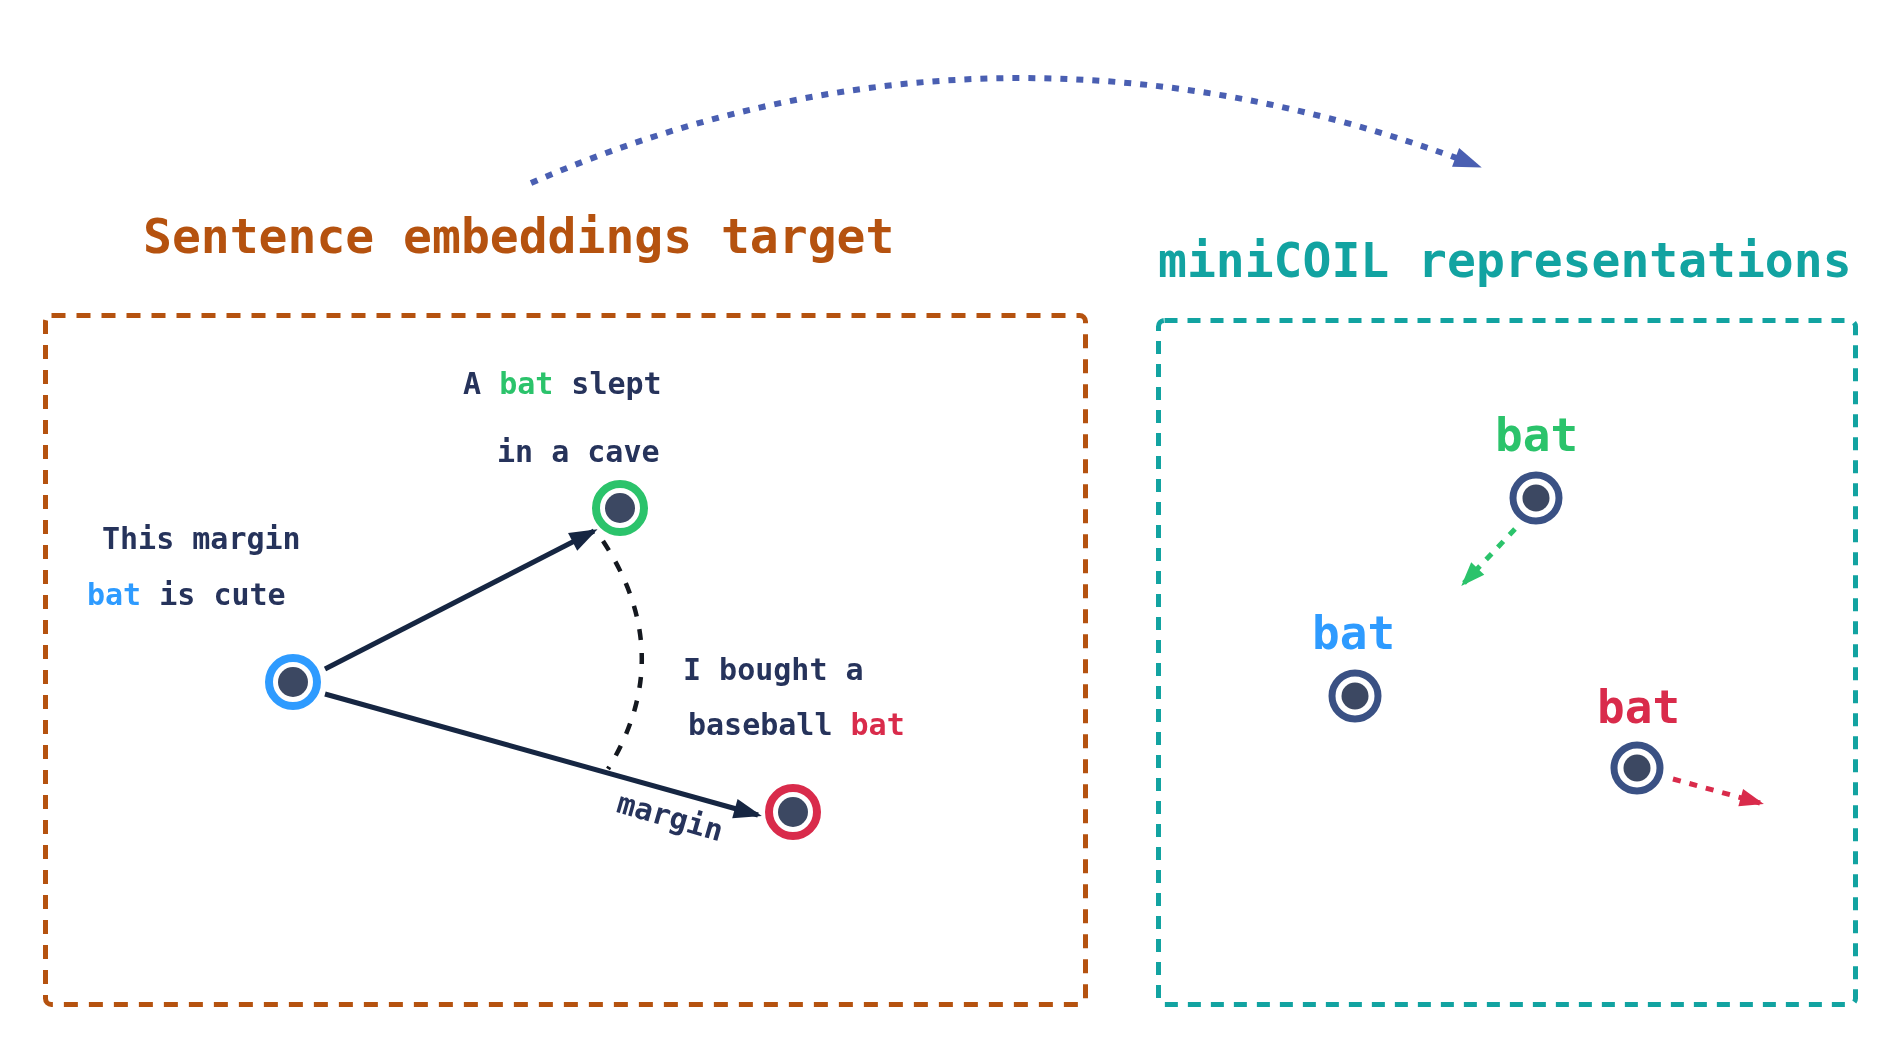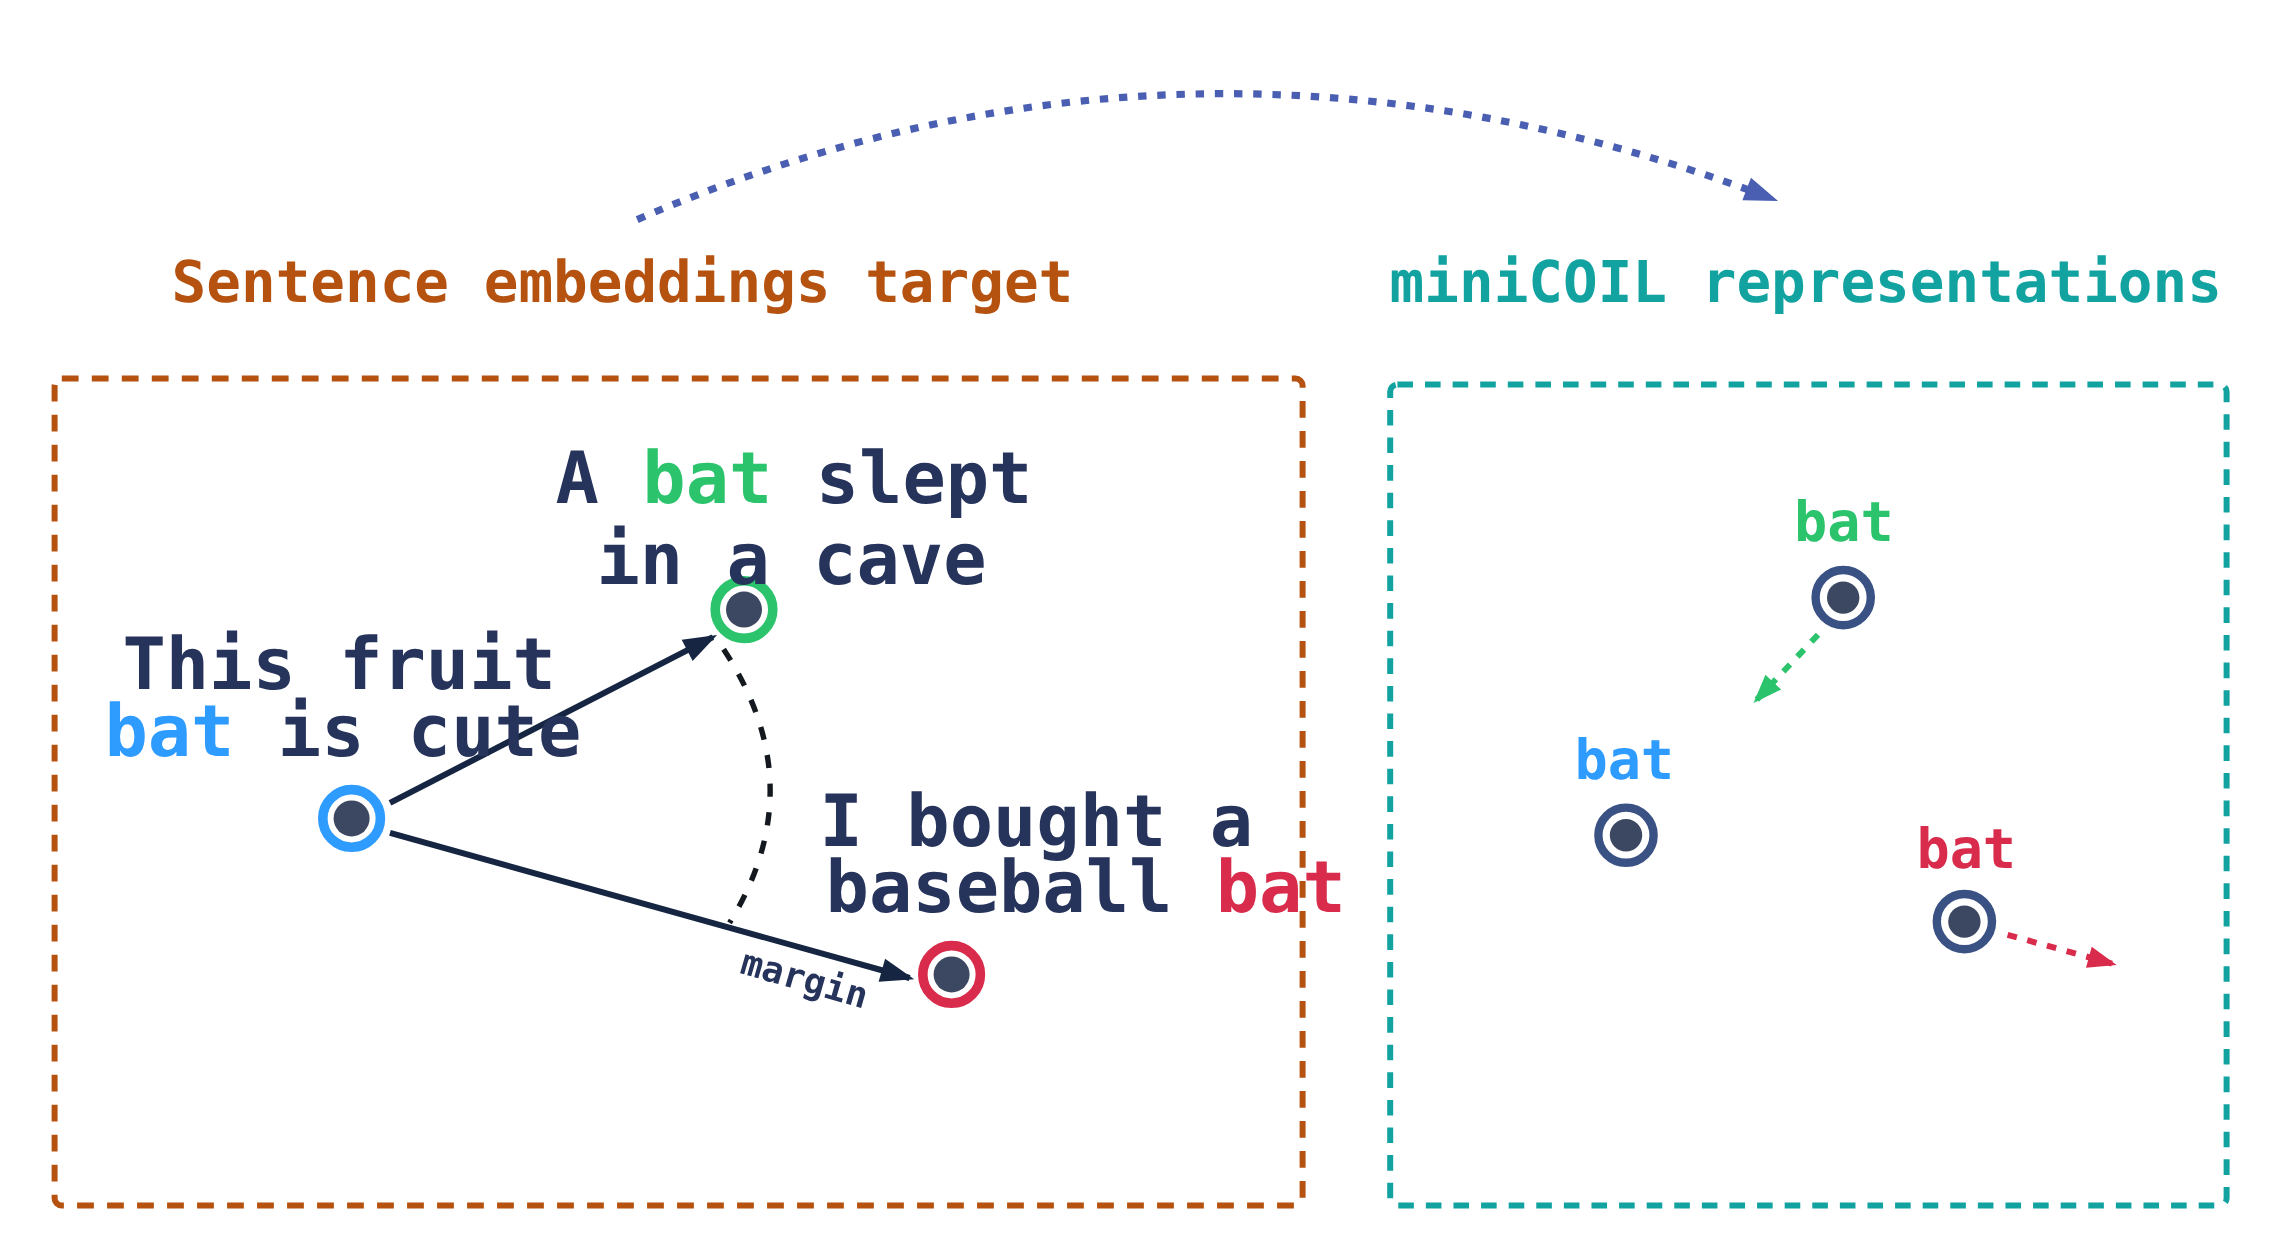--- a/index.html
+++ b/index.html
@@ -13,33 +13,33 @@
   }
   svg.layer{position:absolute;left:0;top:0;width:1899px;height:1043px;}
   .txt{
     position:absolute;
     font-weight:bold;
     line-height:1;
     white-space:pre;
     color:var(--c-navy_text);
   }
   .title{font-size:48px;}
-  .sentence{font-size:60px;}
+  .sentence{font-size:30px;}
   .pt-label{font-size:46px;}
   .margin-label{
     font-size:30px;
     transform:rotate(16deg);
     transform-origin:center;
     color:var(--c-navy_text);
   }
   .w-green{color:var(--c-green);}
   .w-blue{color:var(--c-blue);}
   .w-red{color:var(--c-red);}
   .t-orange{color:var(--c-orange);}
-  .t-teal{color:var(--c-teal);}
+  .t-teal{color:var(--c-teal);margin-top:24px;}
 </style>
 </head>
 <body>
 
 <div class="canvas">
 
   <svg class="layer" viewBox="0 0 1899 1043">
     <defs>
       <marker id="head-navy" markerUnits="userSpaceOnUse" markerWidth="32" markerHeight="26" refX="26" refY="13" orient="auto">
         <path d="M2,3 L30,13 L2,23 Z" style="fill:var(--c-navy_arrow)"></path>
@@ -95,21 +95,21 @@
     <line x1="1515" y1="529" x2="1464" y2="583" style="stroke:var(--c-green)" stroke-width="5" stroke-dasharray="8 9" marker-end="url(#head-green)"></line>
     <line x1="1673" y1="779" x2="1760" y2="803" style="stroke:var(--c-red)" stroke-width="5" stroke-dasharray="8 9" marker-end="url(#head-red)"></line>
   </svg>
 
   <div class="txt title t-orange" style="left:143px;top:212px;">Sentence embeddings target</div>
   <div class="txt title t-teal" style="left:1158px;top:212px;">miniCOIL representations</div>
 
   <div class="txt sentence" style="left:463px;top:369px;"><span>A </span><span class="w-green">bat</span><span> slept</span></div>
   <div class="txt sentence" style="left:497px;top:425px;margin-top:12px;">in a cave</div>
 
-  <div class="txt sentence" style="left:102px;top:524px;">This fruit</div>
+  <div class="txt sentence" style="left:102px;top:524px;">This margin</div>
   <div class="txt sentence" style="left:87px;top:580px;"><span class="w-blue">bat</span><span> is cute</span></div>
 
   <div class="txt sentence" style="left:683px;top:655px;">I bought a</div>
   <div class="txt sentence" style="left:688px;top:710px;"><span>baseball </span><span class="w-red">bat</span></div>
 
   <div class="txt margin-label" style="left:616px;top:802px;">margin</div>
 
   <div class="txt pt-label w-green" style="left:1495px;top:412px;">bat</div>
   <div class="txt pt-label w-blue" style="left:1312px;top:610px;">bat</div>
   <div class="txt pt-label w-red" style="left:1597px;top:684px;">bat</div>

